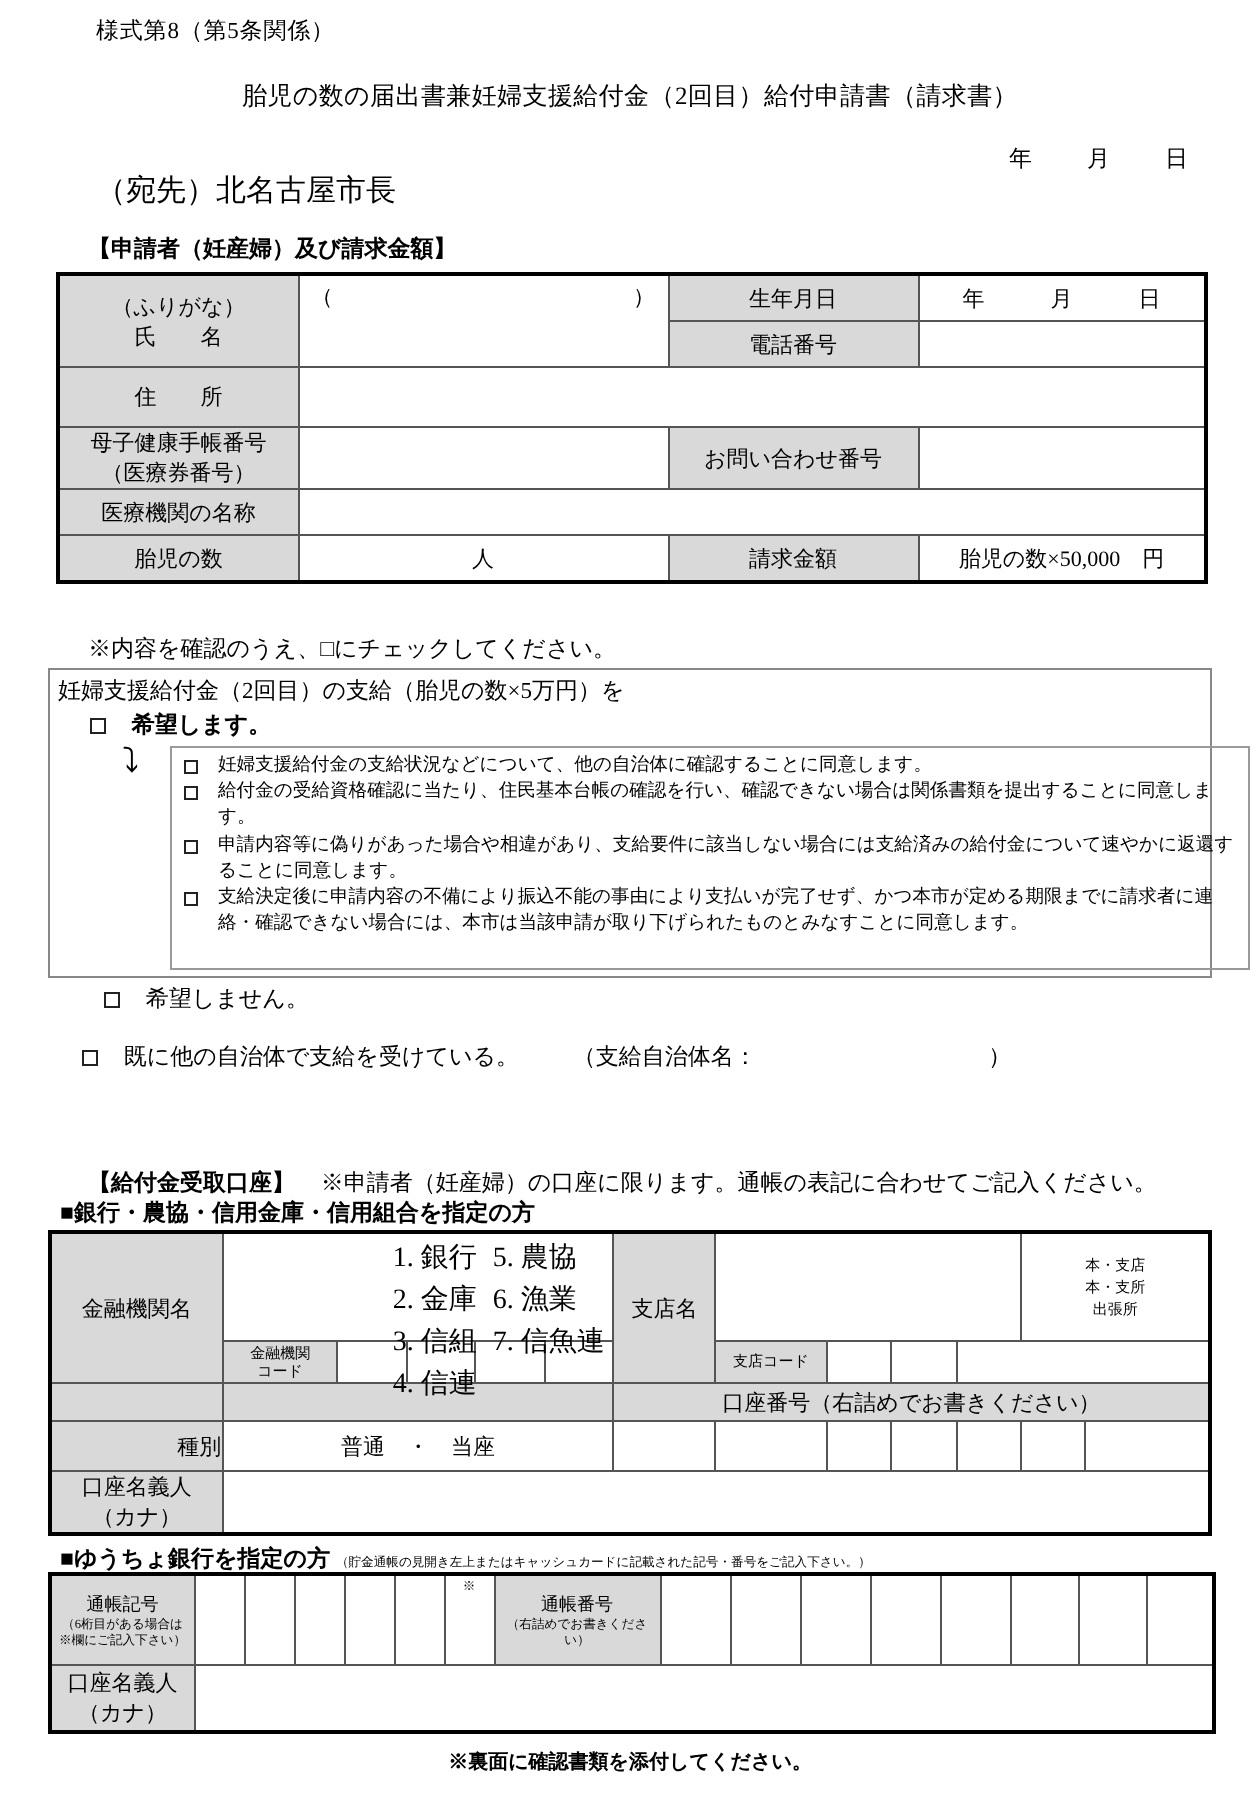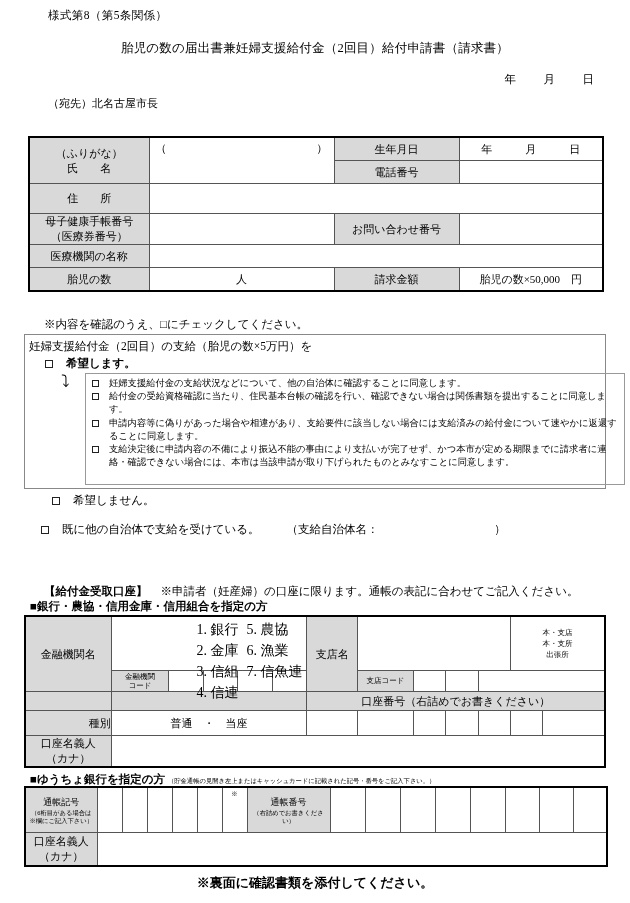--- a/index.html
+++ b/index.html
@@ -44,22 +44,22 @@
   .date-line {
     position: absolute;
     right: 28px;
     top: 72px;
     font-size: 11.5px;
     letter-spacing: 8px;
   }
   .addressee {
     position: absolute;
     left: 48px;
-    top: 96px;
-    font-size: 11px;
+    top: 86px;
+    font-size: 15px;
     text-align: right;
   }
 
   
   .sec-head {
     position: absolute;
     font-weight: bold;
     font-size: 11.5px;
   }
   .sec-head .thin {
@@ -158,40 +158,41 @@
     line-height: 1;
     font-family: "DejaVu Sans", sans-serif;
   }
 
   .footer-note {
     position: absolute;
     left: 0;
     width: 630px;
     text-align: center;
     font-weight: bold;
-    font-size: 13px;
+    font-size: 10px;
   }
   .inst-list {
     font-size: 14px;
     line-height: 1.5;
     text-align: left;
     display: inline-block;
   }
   .inst-list span.c1 { display: inline-block; width: 50px; }
 </style>
 </head>
 <body>
 
 <div class="page">
 
   <div class="form-no">様式第8（第5条関係）</div>
   <div class="doc-title">胎児の数の届出書兼妊婦支援給付金（2回目）給付申請書（請求書）</div>
   <div class="date-line">年　月　日</div>
   <div class="addressee">（宛先）北名古屋市長</div>
 
+  <div class="sec-head" style="left:44px; top:117px;">【申請者（妊産婦）及び請求金額】</div>
 
   <table class="grid outer" style="left:28px; top:136px; width:574px;">
     <colgroup>
       <col style="width:120px">
       <col style="width:185px">
       <col style="width:125px">
       <col style="width:144px">
     </colgroup>
     <tbody>
       <tr>

